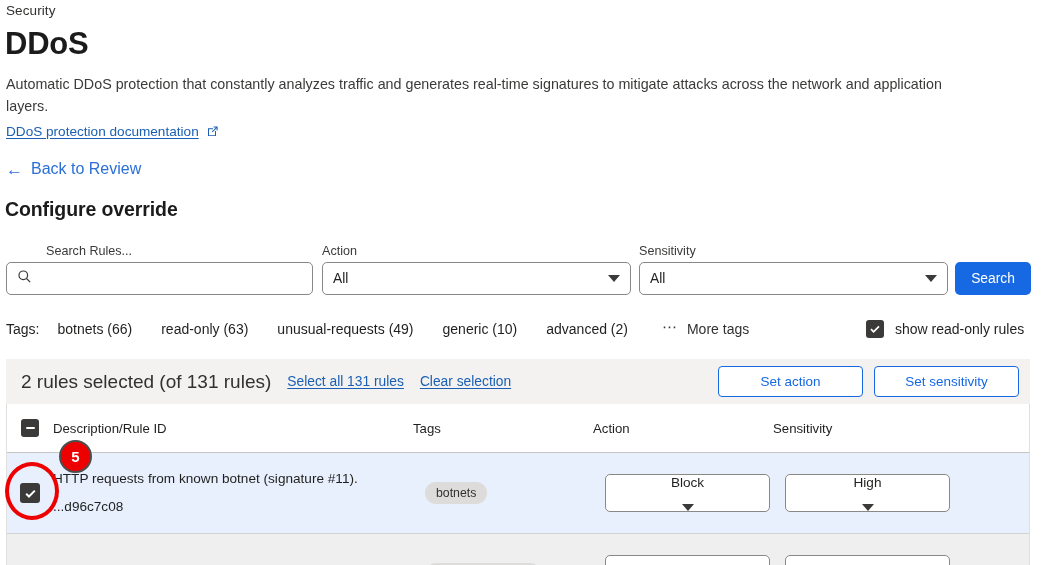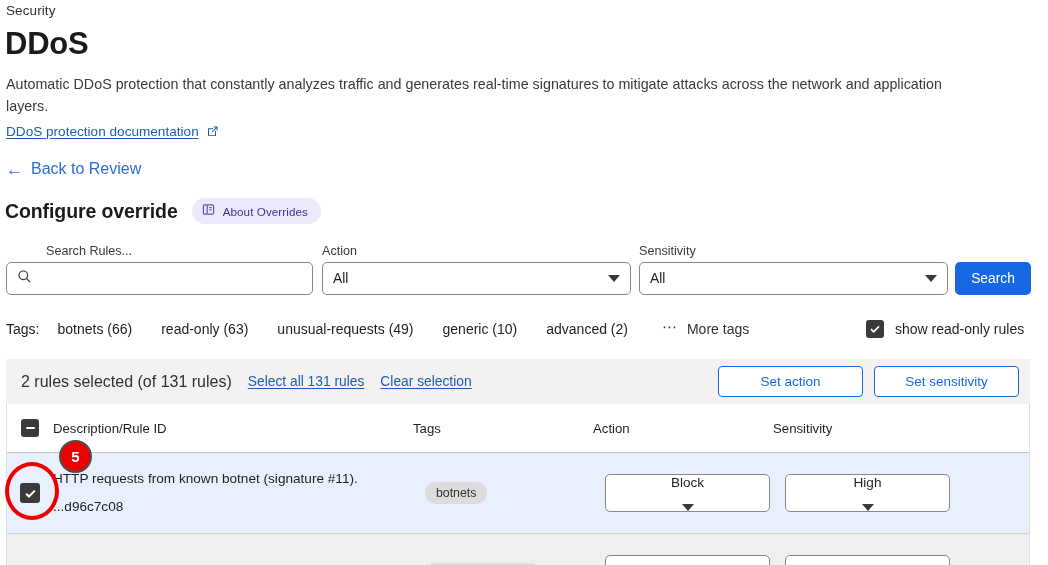--- a/index.html
+++ b/index.html
@@ -204,21 +204,21 @@
     position: absolute;
     left: 6px; top: 359px;
     width: 1024px; height: 45px;
     box-sizing: border-box;
     background: #f3f2f1;
     display: flex;
     align-items: center;
   }
   .sel-text {
     margin-left: 15px;
-    font-size: 16px;
+    font-size: 19px;
     color: #323130;
   }
   .sel-link {
     margin-left: 16px;
     font-size: 13.8px;
     color: #1a5fb4;
     text-decoration: underline;
     text-underline-offset: 2px;
     cursor: pointer;
   }
@@ -367,31 +367,20 @@
     </span>
   </div>
 
   <div class="back-link">
     <span class="back-arrow">←</span>
     <span>Back to Review</span>
   </div>
 
   <div class="cfg-row">
     <span class="cfg-title">Configure override</span>
-    <span class="about-badge">
-      <span>
-        <svg width="13" height="13" viewBox="0 0 14 14">
-          <rect x="1.5" y="2" width="11" height="10" rx="1.2" fill="none" stroke="#5b52c9" stroke-width="1.3"></rect>
-          <line x1="5.6" y1="2.4" x2="5.6" y2="11.6" stroke="#5b52c9" stroke-width="1.3"></line>
-          <line x1="7.6" y1="5" x2="10.6" y2="5" stroke="#5b52c9" stroke-width="1.1"></line>
-          <line x1="7.6" y1="7.4" x2="10.6" y2="7.4" stroke="#5b52c9" stroke-width="1.1"></line>
-        </svg>
-      </span>
-      <span class="lbl">About Overrides</span>
-    </span>
   </div>
 
   <div class="field-label" style="left:24px; top:244px;margin-left:22px;">Search Rules...</div>
   <div class="field-label" style="left:322px; top:244px;">Action</div>
   <div class="field-label" style="left:639px; top:244px;">Sensitivity</div>
 
   <div class="input-box search-input">
     <span>
       <svg width="15" height="15" viewBox="0 0 15 15">
         <circle cx="6.3" cy="6.3" r="4.3" fill="none" stroke="#3b3a39" stroke-width="1.2"></circle>

